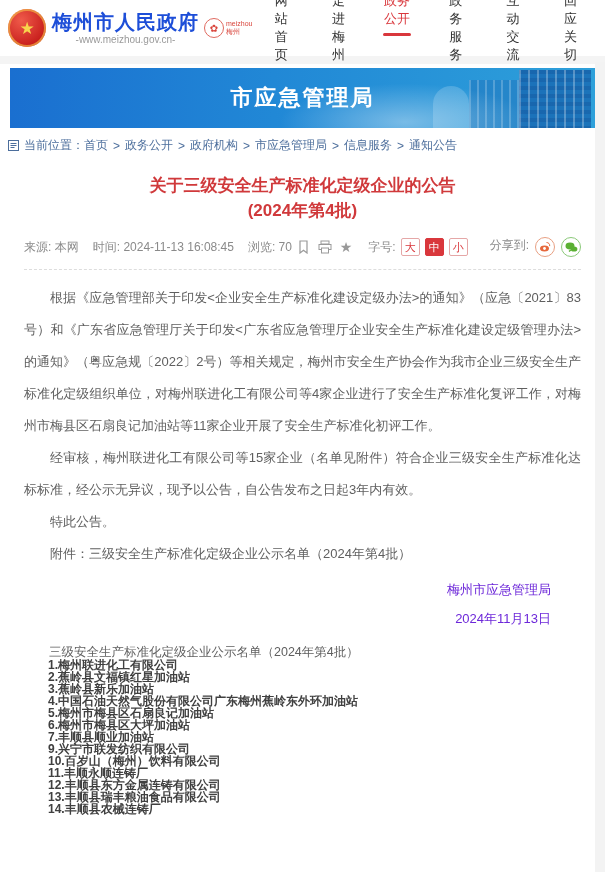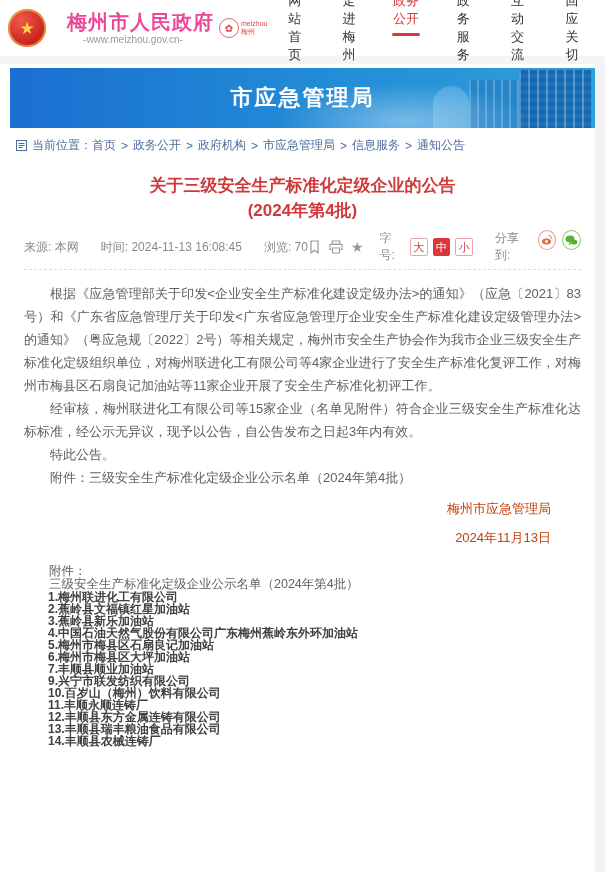--- a/index.html
+++ b/index.html
@@ -23,22 +23,22 @@
   .logo-wrap { display:flex; align-items:center; }
   .emblem {
     width: 38px; height: 38px; border-radius: 50%;
     background: radial-gradient(circle at 35% 30%, #ef5a4a, #c9201d 70%);
     display:flex; align-items:center; justify-content:center;
     color:#f8d44c; font-size:17px; flex: 0 0 auto;
     box-shadow: inset 0 0 0 2px rgba(248,212,76,.55);
   }
   .site-title-block { margin-left: 6px; text-align:center; }
   .site-name {
-    color:#ec4899; font-size:20px; font-weight:bold; letter-spacing:1px;
-    line-height:22px; white-space:nowrap;margin-left:15px;
+    color:#1d4ed8; font-size:20px; font-weight:bold; letter-spacing:1px;
+    line-height:22px; white-space:nowrap;
   }
   .site-url { color:#9a9a9a; font-size:10px; margin-top:1px; }
   .seal { display:flex; align-items:center; margin-left:5px; }
   .seal-circle {
     width:20px; height:20px; border-radius:50%;
     border:1px solid #e06a5f; color:#d9453c;
     display:flex; align-items:center; justify-content:center;
     font-size:10px;
   }
   .seal-text { color:#d9453c; font-size:7px; line-height:8px; margin-left:2px; }
@@ -87,61 +87,61 @@
     right:126px; top:18px; width:36px;
     border-radius:18px 18px 0 0;
     background: rgba(255,255,255,.18);
   }
   .swoosh {
     position:absolute; bottom:-34px; right:60px; width:260px; height:80px;
     background: radial-gradient(ellipse at center, rgba(255,255,255,.38), transparent 68%);
   }
   
   .breadcrumb {
-    padding: 9px 14px 7px 16px;
+    padding: 9px 14px 7px 8px;
     font-size:12px; color:#4c6e9c;
     display:flex; align-items:center; flex-wrap:nowrap; white-space:nowrap;
   }
   .crumb-icon { margin-right:5px; display:inline-flex; }
   .crumb-sep { margin: 0 5px; color:#4c6e9c; }
   .crumb-link { cursor:pointer; }
   
   .article { padding: 0 24px; }
   .article-title {
     margin-top: 12px; text-align:center;
     color:#d0393b; font-size:17px; font-weight:bold; line-height:25px;
   }
   .meta-row {
     margin-top: 12px; height:24px;
     display:flex; align-items:center;
     font-size:12px; color:#8a8a8a;
   }
-  .meta-left { display:flex; gap:22px; white-space:nowrap; }
+  .meta-left { display:flex; gap:14px; white-space:nowrap; }
   .meta-right { margin-left:auto; display:flex; align-items:center; gap:8px; }
   .tool-icon { display:inline-flex; color:#999; cursor:pointer; }
   .fontsize-group { display:flex; align-items:center; gap:5px; margin-left:8px; }
   .fs-btn {
     width:19px; height:18px; font-size:11px; line-height:16px; text-align:center;
     border:1px solid #e5a7a7; color:#d9373c; background:#fff; border-radius:2px;
     cursor:pointer;
   }
   .fs-btn.active { background:#d9373c; color:#fff; border-color:#d9373c; }
   .share-group { display:flex; align-items:flex-start; gap:6px; margin-left:14px; }
   .share-circle {
     width:20px; height:20px; border-radius:50%;
     display:flex; align-items:center; justify-content:center; cursor:pointer;
     background:#fff;
   }
   .share-weibo { border:1px solid #e8a083; }
   .share-wechat { border:1px solid #8bc97a; }
   .meta-divider { border-bottom:1px dashed #ddd; margin-top:10px; }
   
   .article-body { padding-top: 12px; color:#5f5f5f; font-size:13px; }
-  .article-body p.para { line-height:23px; text-indent:2em; margin:0; text-align:justify; }
-  .signature { text-align:right; padding-right:30px; margin-top:8px; color:#c2410c; }
+  .article-body p.para { line-height:32px; text-indent:2em; margin:0; text-align:justify; }
+  .signature { text-align:right; padding-right:30px; margin-top:8px; color:#6d28d9; }
   .signature .sig-org { line-height:23px; }
   .signature .sig-date { line-height:23px; margin-top:6px; }
   
   .attachment { margin-top: 16px; color:#5f5f5f; font-size:12px; }
   .attachment p { text-indent:2em; margin:0; }
   .attach-label, .attach-title { font-size:12.5px; line-height:13px; margin-bottom:10px; }
   .attach-item { line-height:12px; margin-bottom:8px; color:#404040;font-weight:bold; }
   
   .right-gutter {
     position:absolute; top:62px; right:0; width:10px; bottom:0;
@@ -301,21 +301,20 @@
     <p class="para">经审核，梅州联进化工有限公司等15家企业（名单见附件）符合企业三级安全生产标准化达标标准，经公示无异议，现予以公告，自公告发布之日起3年内有效。</p>
     <p class="para">特此公告。</p>
     <p class="para">附件：三级安全生产标准化定级企业公示名单（2024年第4批）</p>
 
     <div class="signature">
       <div class="sig-org">梅州市应急管理局</div>
       <div class="sig-date">2024年11月13日</div>
     </div>
 
     <div class="attachment">
-      <p class="attach-label">附件：</p>
       <p class="attach-title">三级安全生产标准化定级企业公示名单（2024年第4批）</p>
       <p class="attach-item">1.梅州联进化工有限公司</p>
       <p class="attach-item">2.蕉岭县文福镇红星加油站</p>
       <p class="attach-item">3.蕉岭县新乐加油站</p>
       <p class="attach-item">4.中国石油天然气股份有限公司广东梅州蕉岭东外环加油站</p>
       <p class="attach-item">5.梅州市梅县区石扇良记加油站</p>
       <p class="attach-item">6.梅州市梅县区大坪加油站</p>
       <p class="attach-item">7.丰顺县顺业加油站</p>
       <p class="attach-item">9.兴宁市联发纺织有限公司</p>
       <p class="attach-item">10.百岁山（梅州）饮料有限公司</p>

